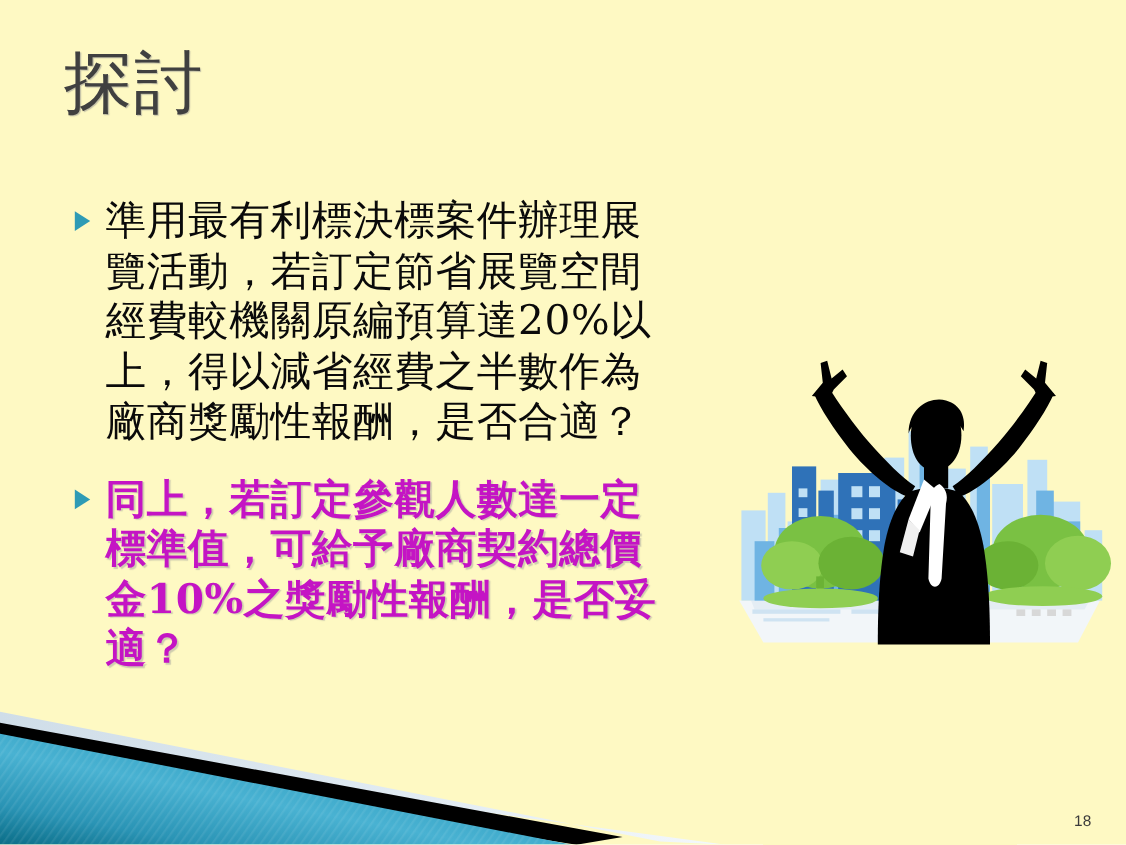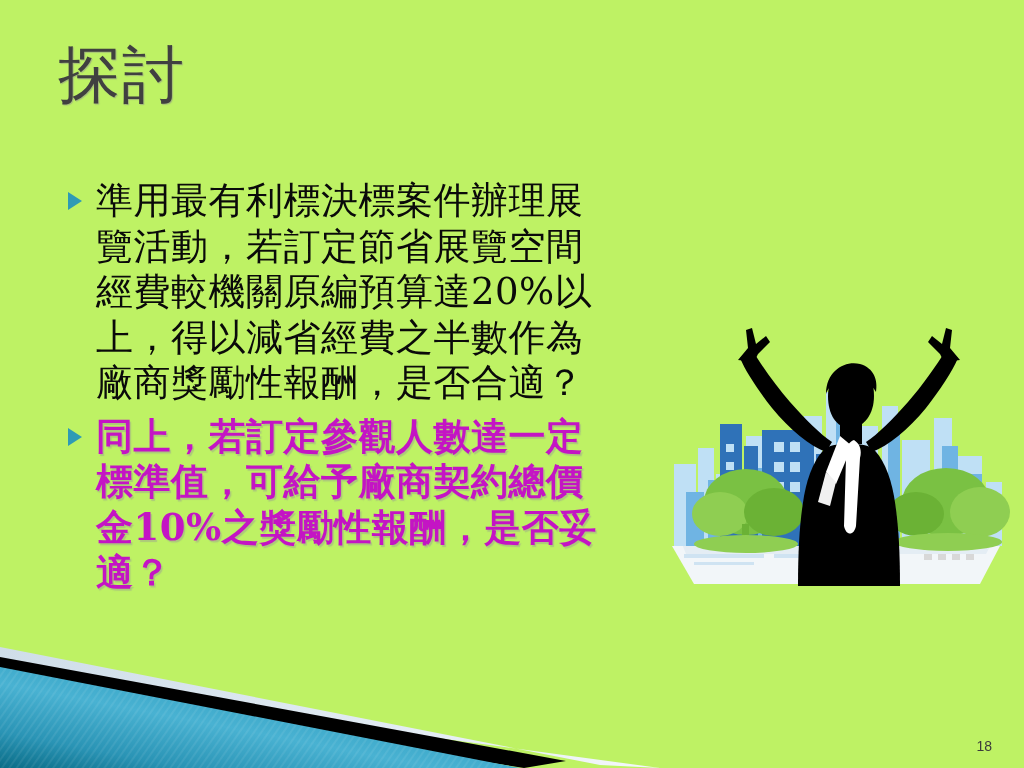--- a/index.html
+++ b/index.html
@@ -12,21 +12,21 @@
     height: 768px;
     position: relative;
     overflow: hidden;
     font-family: "DejaVu Sans", sans-serif;
   }
 
   
   #slide {
     position: absolute;
     inset: 0;
-    background: #bef264;
+    background: #fef9c3;
     overflow: hidden;
   }
 
   
   #title {
     position: absolute;
     left: 58px;
     top: 38px;
     font-family: "DejaVu Sans", "Liberation Sans", sans-serif;
     font-size: 62px;
@@ -44,21 +44,21 @@
     left: 62px;
     top: 178px;
     width: 540px;
   }
 
   .bullet-row {
     display: flex;
     align-items: flex-start;
   }
   .bullet-row + .bullet-row {
-    margin-top: 8px;
+    margin-top: 25px;
   }
 
   .bullet-marker {
     flex: 0 0 auto;
     width: 34px;
     padding-top: 14px;
     display: flex;
     justify-content: flex-start;
     padding-left: 6px;
     box-sizing: border-box;

